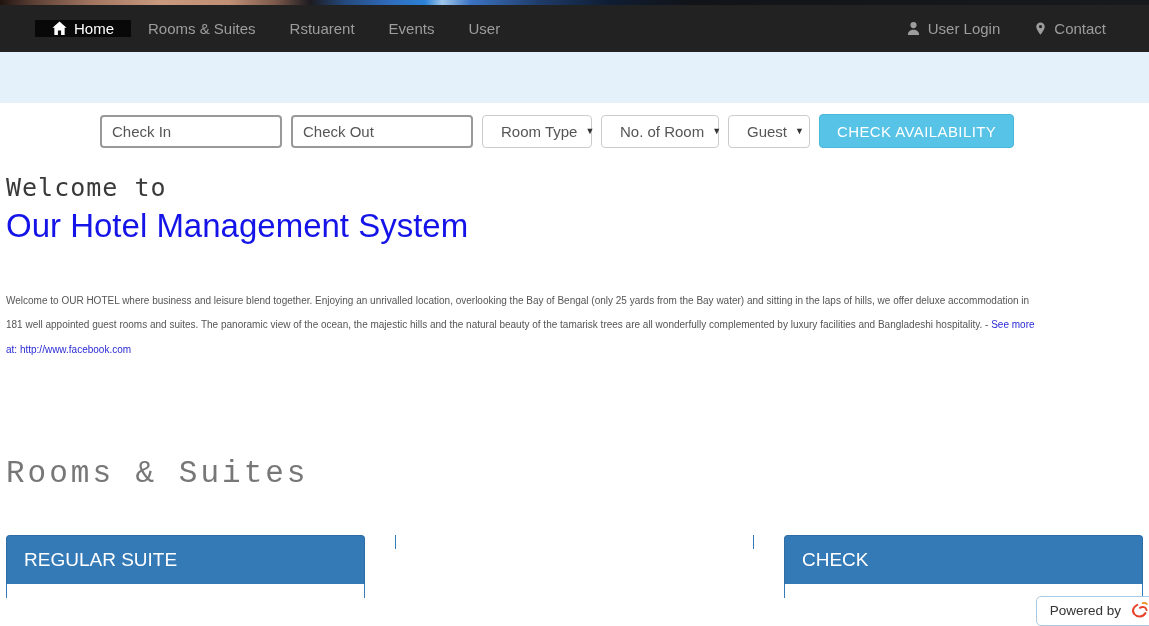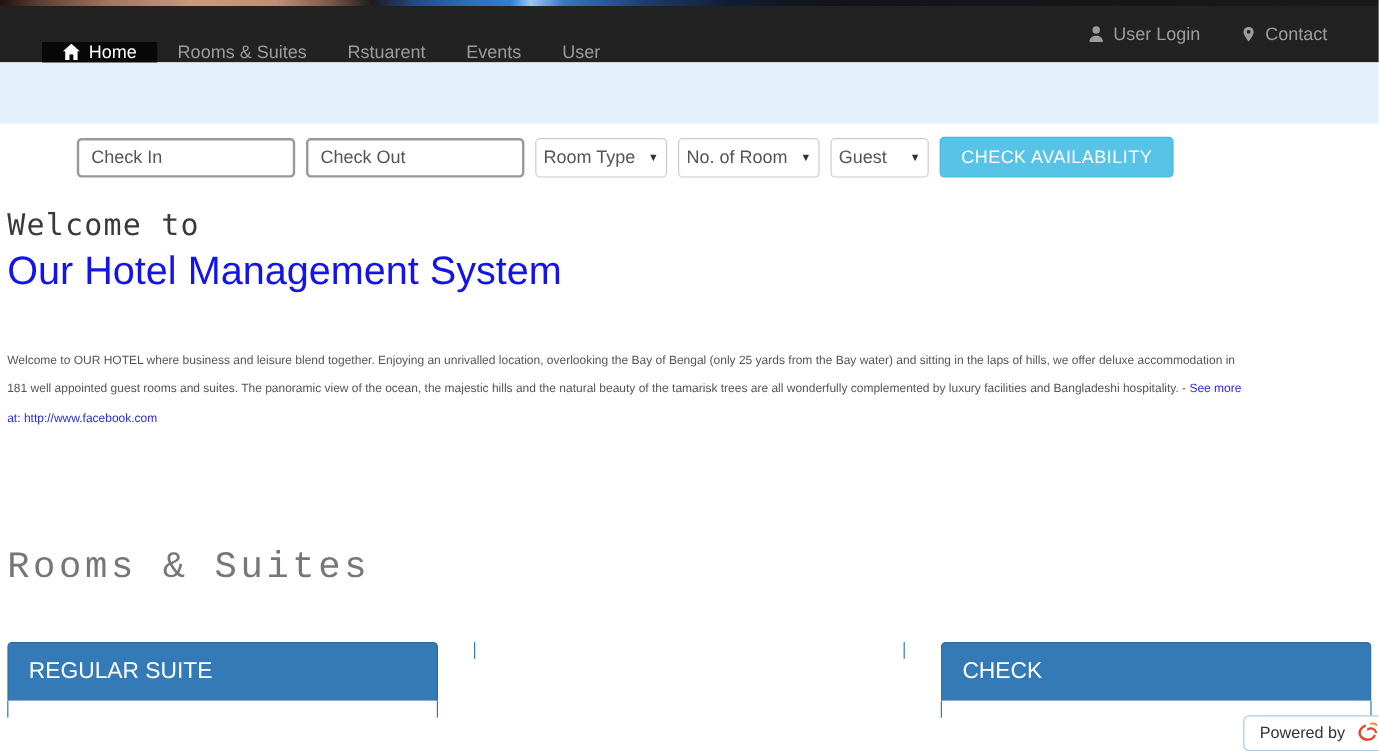--- a/index.html
+++ b/index.html
@@ -24,56 +24,56 @@
   
   .navbar {
     height: 47px;
     background: #222222;
     display: flex;
     justify-content: space-between;
     align-items: stretch;
     padding-left: 35px;
     padding-right: 35px;
   }
-  .nav-left { display: flex; align-items: flex-end; }
+  .nav-left { display: flex; align-items: center; }
   .nav-item {
     display: flex; align-items: center; gap: 7px;
     padding: 0 17px;
     color: #9d9d9d; font-size: 15px;
     cursor: pointer; white-space: nowrap;
   }
   .nav-item.active { background: #080808; color: #ffffff; }
   .nav-right { display: flex; align-items: center; gap: 18px; }
   .nav-right .nav-item { padding: 0 8px; }
   .icon { display: inline-flex; align-items: center; }
   .icon svg { display: block; }
 
   
   .hero-band { height: 51px; background: #e4f1fb; }
 
   
   .search-row {
     display: flex; align-items: center; gap: 9px;
-    margin: 11px 0 0 64px;
+    margin: 11px 0 0 100px;
   }
   .text-input {
     width: 182px; height: 33px;
     border: 2px solid #999999; border-radius: 4px;
     padding: 0 10px;
     font-size: 15px; color: #555555;
     font-family: "Liberation Sans", sans-serif;
     outline: none; background: #ffffff;
   }
   .text-input::placeholder { color: #555555; opacity: 1; }
   .select {
     position: relative; height: 33px;
     border: 1px solid #cccccc; border-radius: 4px;
     background: #ffffff;
     display: flex; align-items: center; justify-content: space-between;
-    padding: 0 6px;
+    padding: 0 18px;
     font-size: 15px; color: #555555;
     cursor: pointer; white-space: nowrap;
   }
   .w-roomtype { width: 110px; }
   .w-noroom  { width: 118px; }
   .w-guest   { width: 82px; }
   .caret { font-size: 9px; color: #333333; margin-left: 8px; }
   .check-btn {
     height: 34px;
     background: #57c3e6;

